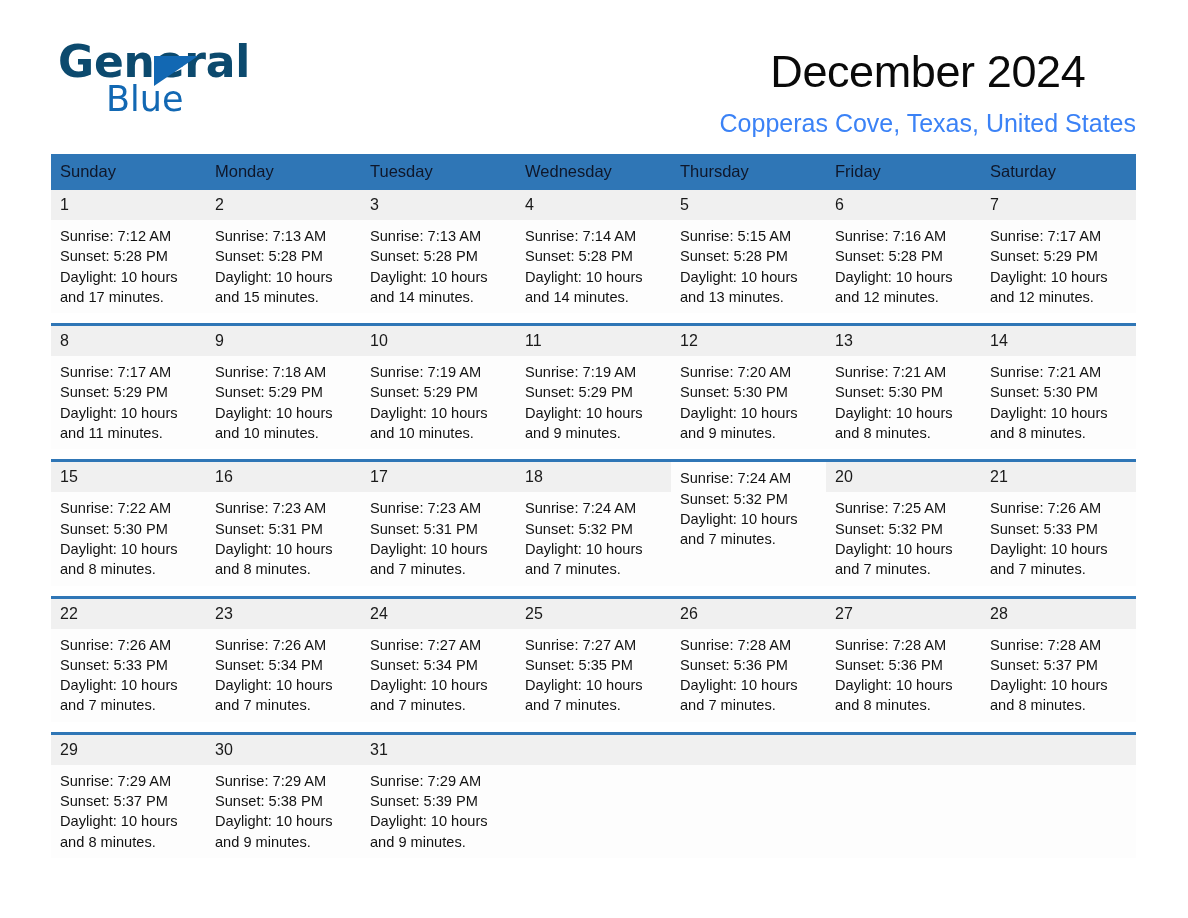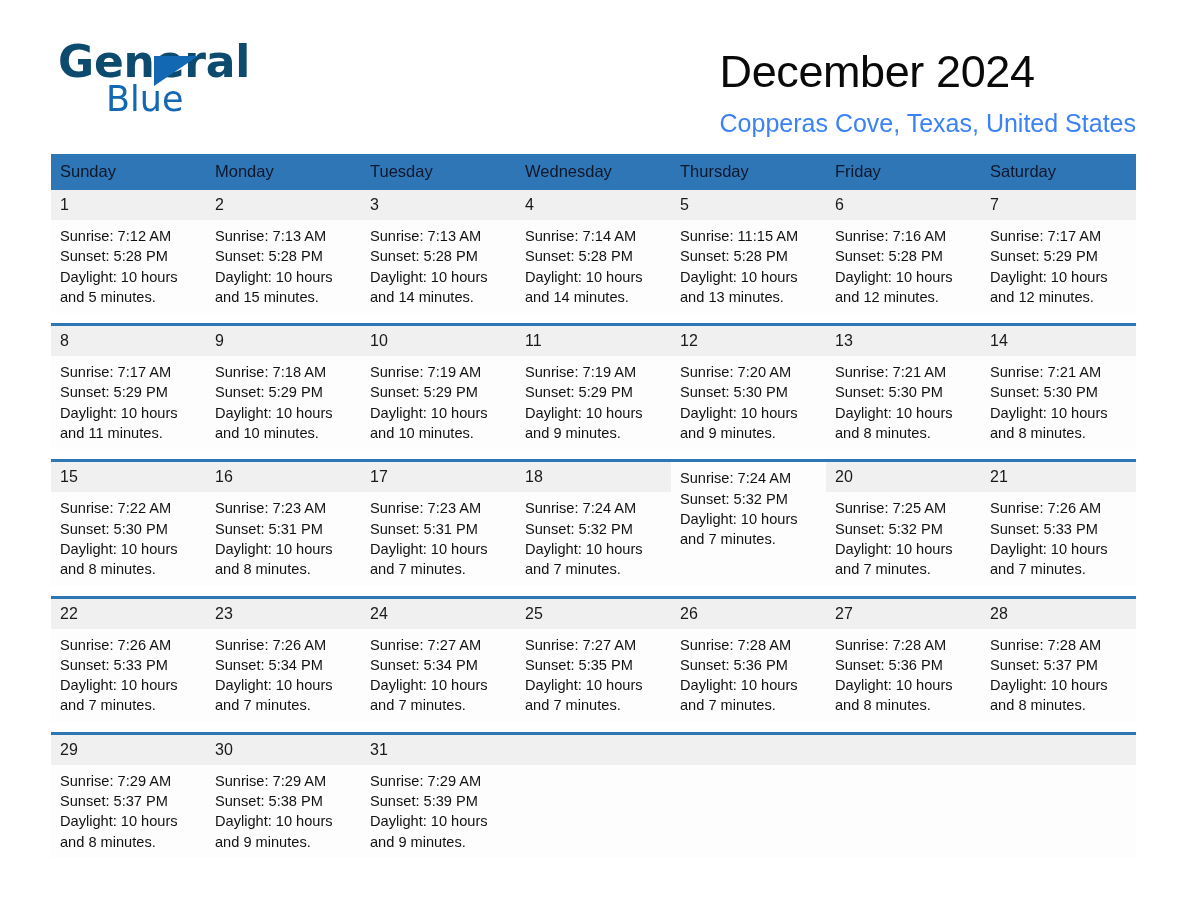--- a/index.html
+++ b/index.html
@@ -55,21 +55,21 @@
     position: absolute;
     left: 48px;
     top: 38px;
     font-size: 35px;
     line-height: 35px;
     color: #1268b3;
     font-family: "DejaVu Sans", sans-serif;
     font-weight: 400;
   }
   .titles {
-    text-align: left;
+    text-align: center;
     padding-top: 2px;
   }
   .month-title {
     font-size: 45px;
     line-height: 52px;
     font-weight: 400;
     color: #0a0a0a;
     letter-spacing: -0.4px;
   }
   .location-title {
@@ -164,21 +164,21 @@
       <div class="weekday">Saturday</div>
     </div>
 
     <div id="weeks-container">
         <div class="week first">
           <div class="day">
             <div class="day-number">1</div>
             <div class="day-info">
               <div>Sunrise: 7:12 AM</div>
               <div>Sunset: 5:28 PM</div>
-              <div class="wrap">Daylight: 10 hours and 5 minutes.</div>
+              <div class="wrap">Daylight: 10 hours and 17 minutes.</div>
             </div>
           </div>
           <div class="day">
             <div class="day-number">2</div>
             <div class="day-info">
               <div>Sunrise: 7:13 AM</div>
               <div>Sunset: 5:28 PM</div>
               <div class="wrap">Daylight: 10 hours and 15 minutes.</div>
             </div>
           </div>
@@ -194,21 +194,21 @@
             <div class="day-number">4</div>
             <div class="day-info">
               <div>Sunrise: 7:14 AM</div>
               <div>Sunset: 5:28 PM</div>
               <div class="wrap">Daylight: 10 hours and 14 minutes.</div>
             </div>
           </div>
           <div class="day">
             <div class="day-number">5</div>
             <div class="day-info">
-              <div>Sunrise: 11:15 AM</div>
+              <div>Sunrise: 5:15 AM</div>
               <div>Sunset: 5:28 PM</div>
               <div class="wrap">Daylight: 10 hours and 13 minutes.</div>
             </div>
           </div>
           <div class="day">
             <div class="day-number">6</div>
             <div class="day-info">
               <div>Sunrise: 7:16 AM</div>
               <div>Sunset: 5:28 PM</div>
               <div class="wrap">Daylight: 10 hours and 12 minutes.</div>

